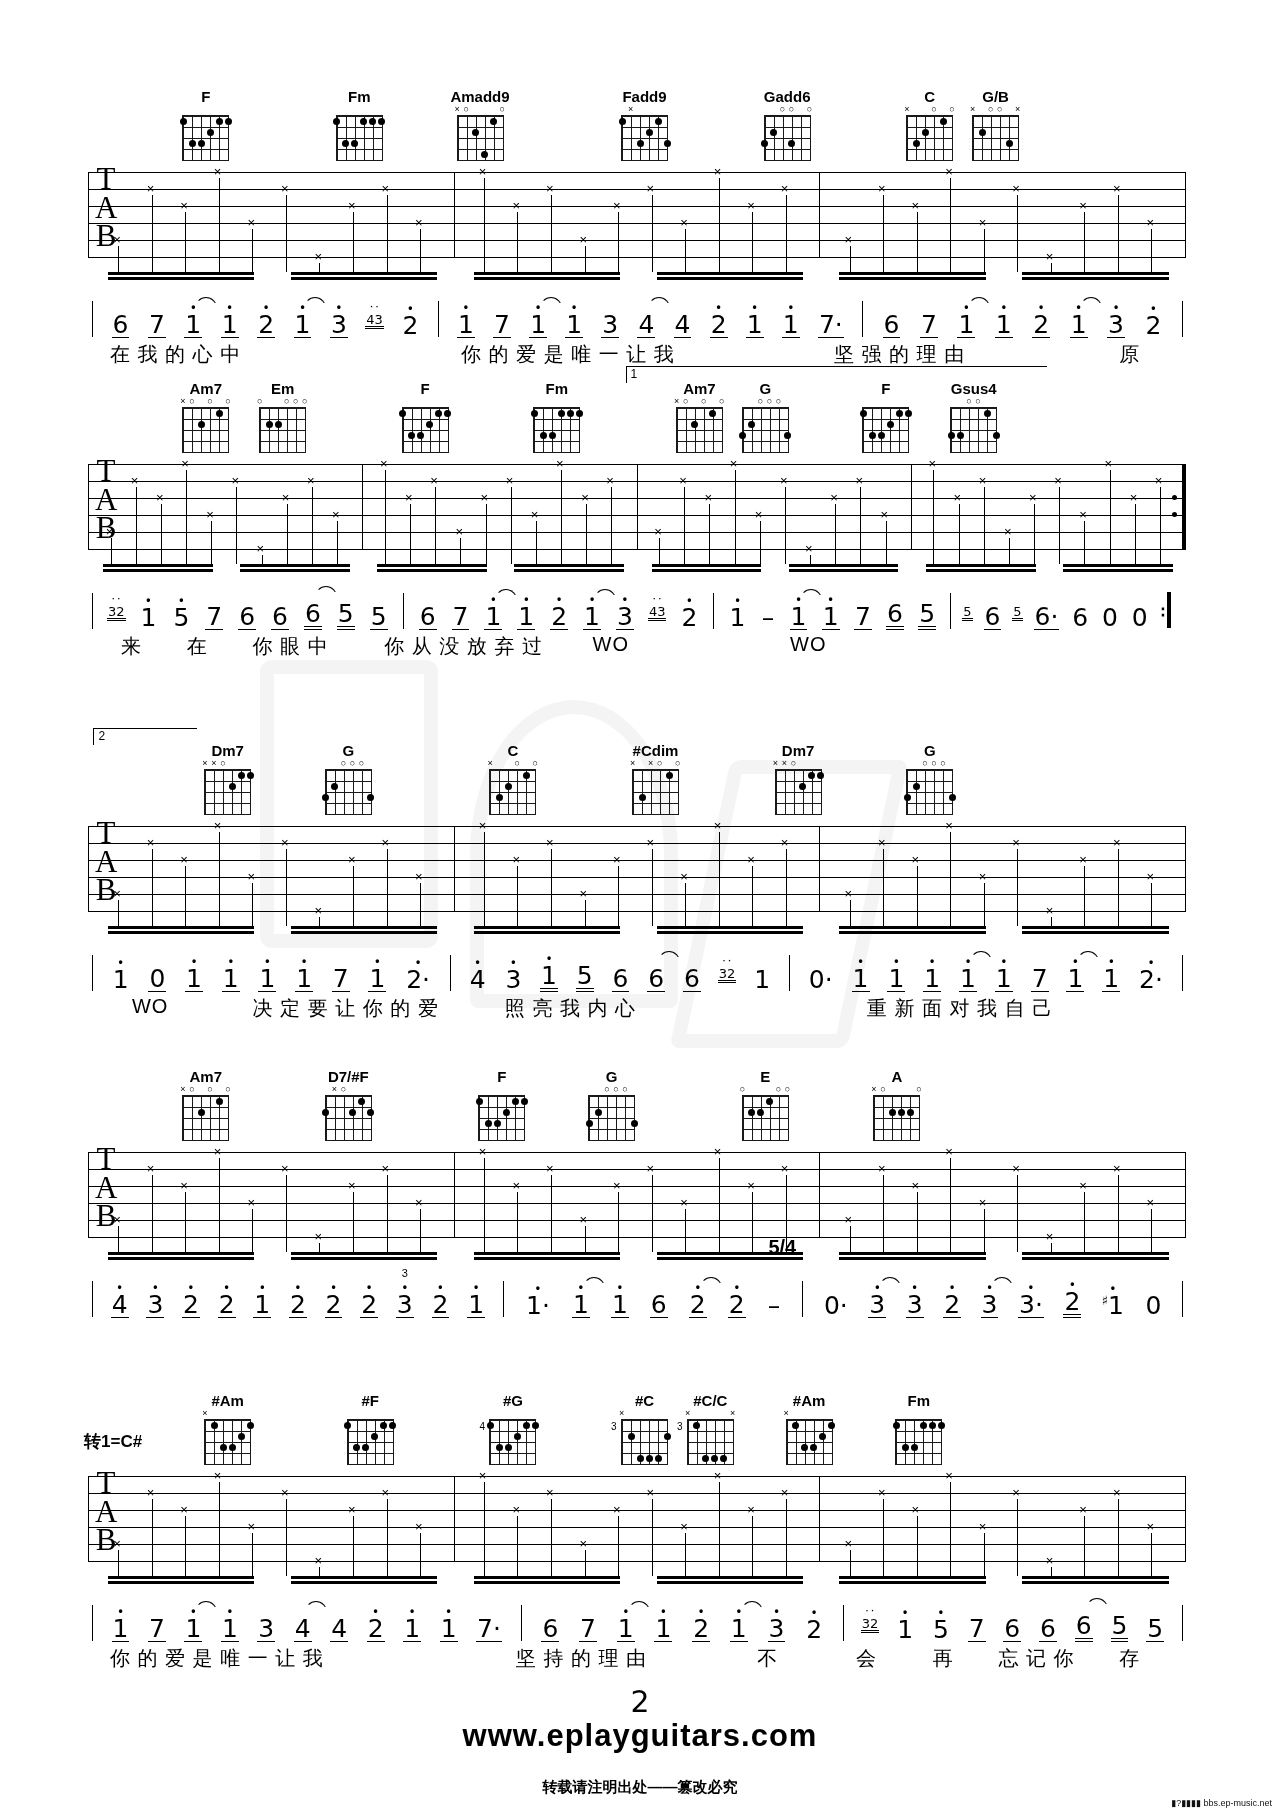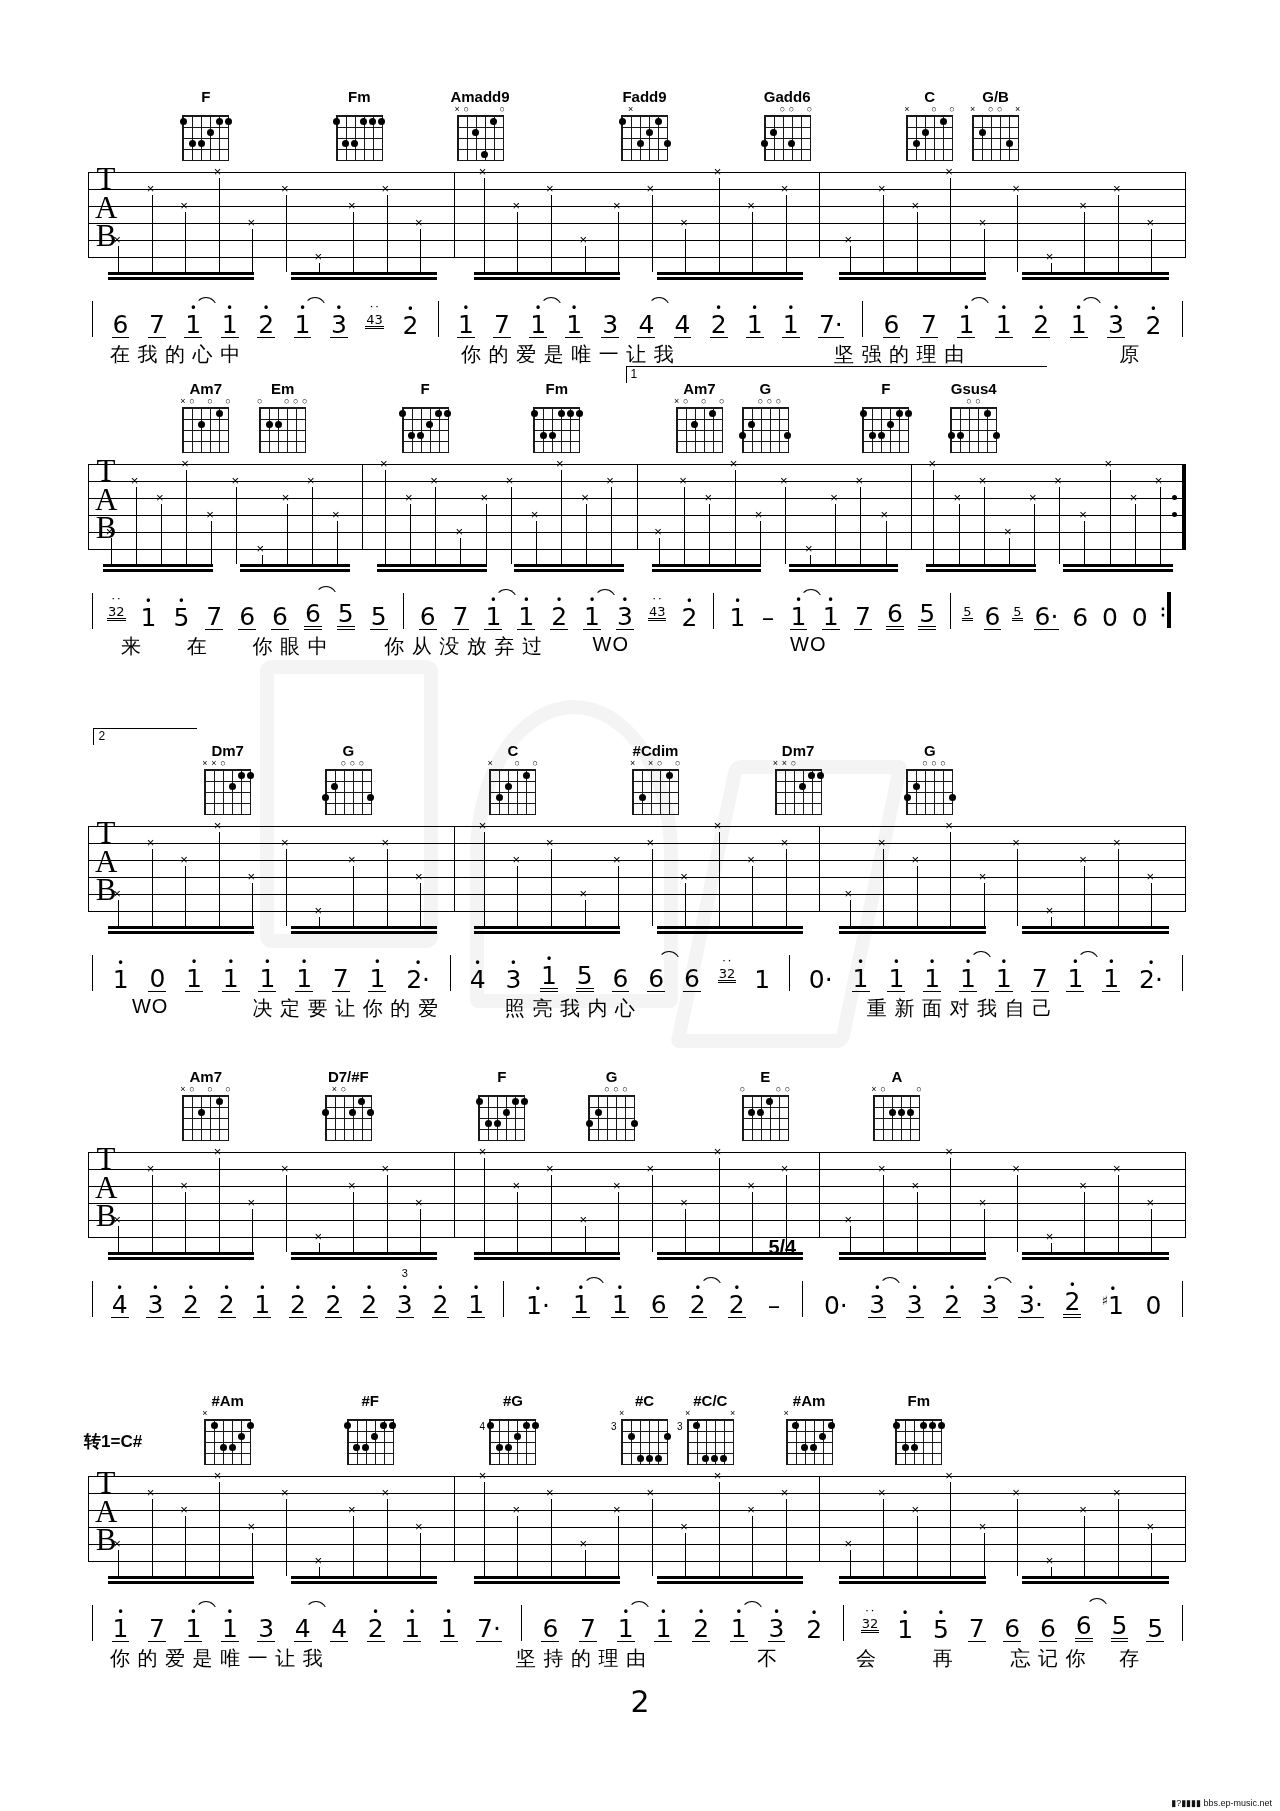--- a/index.html
+++ b/index.html
@@ -87,20 +87,22 @@
 </head>
 <body>
 
 <div id="sheet">
   <div class="wm">
     <div class="w1"></div>
       <div class="w2"></div>
       <div class="w3"></div>
   </div>
   <div class="pagenum">2</div>
+  <div class="website">www.eplayguitars.com</div>
+  <div class="notice">转载请注明出处——篡改必究</div>
   <div class="corner">▮?▮▮▮▮ bbs.ep-music.net</div>
 <div class="system" style="top: 88px;">
       <div class="chords">
         <div class="chord" style="left: 8%;">
           <div class="cname">F</div>
           <div class="cgrid">
             <span class="cdot" style="left: -3.5px; top: 2px;"></span>
             <span class="cdot" style="left: 32.5px; top: 2px;"></span>
             <span class="cdot" style="left: 41.5px; top: 2px;"></span>
             <span class="cdot" style="left: 23.5px; top: 13px;"></span>
@@ -1170,17 +1172,17 @@
           <span class="tok u1"><div class="od none">•</div><span class="num">5</span></span>
         </div>
         <div class="mbar"></div>
       </div>
       <div class="lyrics">
         <span class="lyr" style="left: 2%;">你  的 爱  是 唯  一 让  我</span>
         <span class="lyr" style="left: 39%;">坚  持 的  理 由</span>
         <span class="lyr" style="left: 61%;">不</span>
         <span class="lyr" style="left: 70%;">会</span>
         <span class="lyr" style="left: 77%;">再</span>
-        <span class="lyr" style="left: 83%; margin-left: 12px;">忘 记 你</span>
+        <span class="lyr" style="left: 83%;">忘 记 你</span>
         <span class="lyr" style="left: 94%;">存</span>
       </div>
     </div>
   </div>
 
 </body></html>

